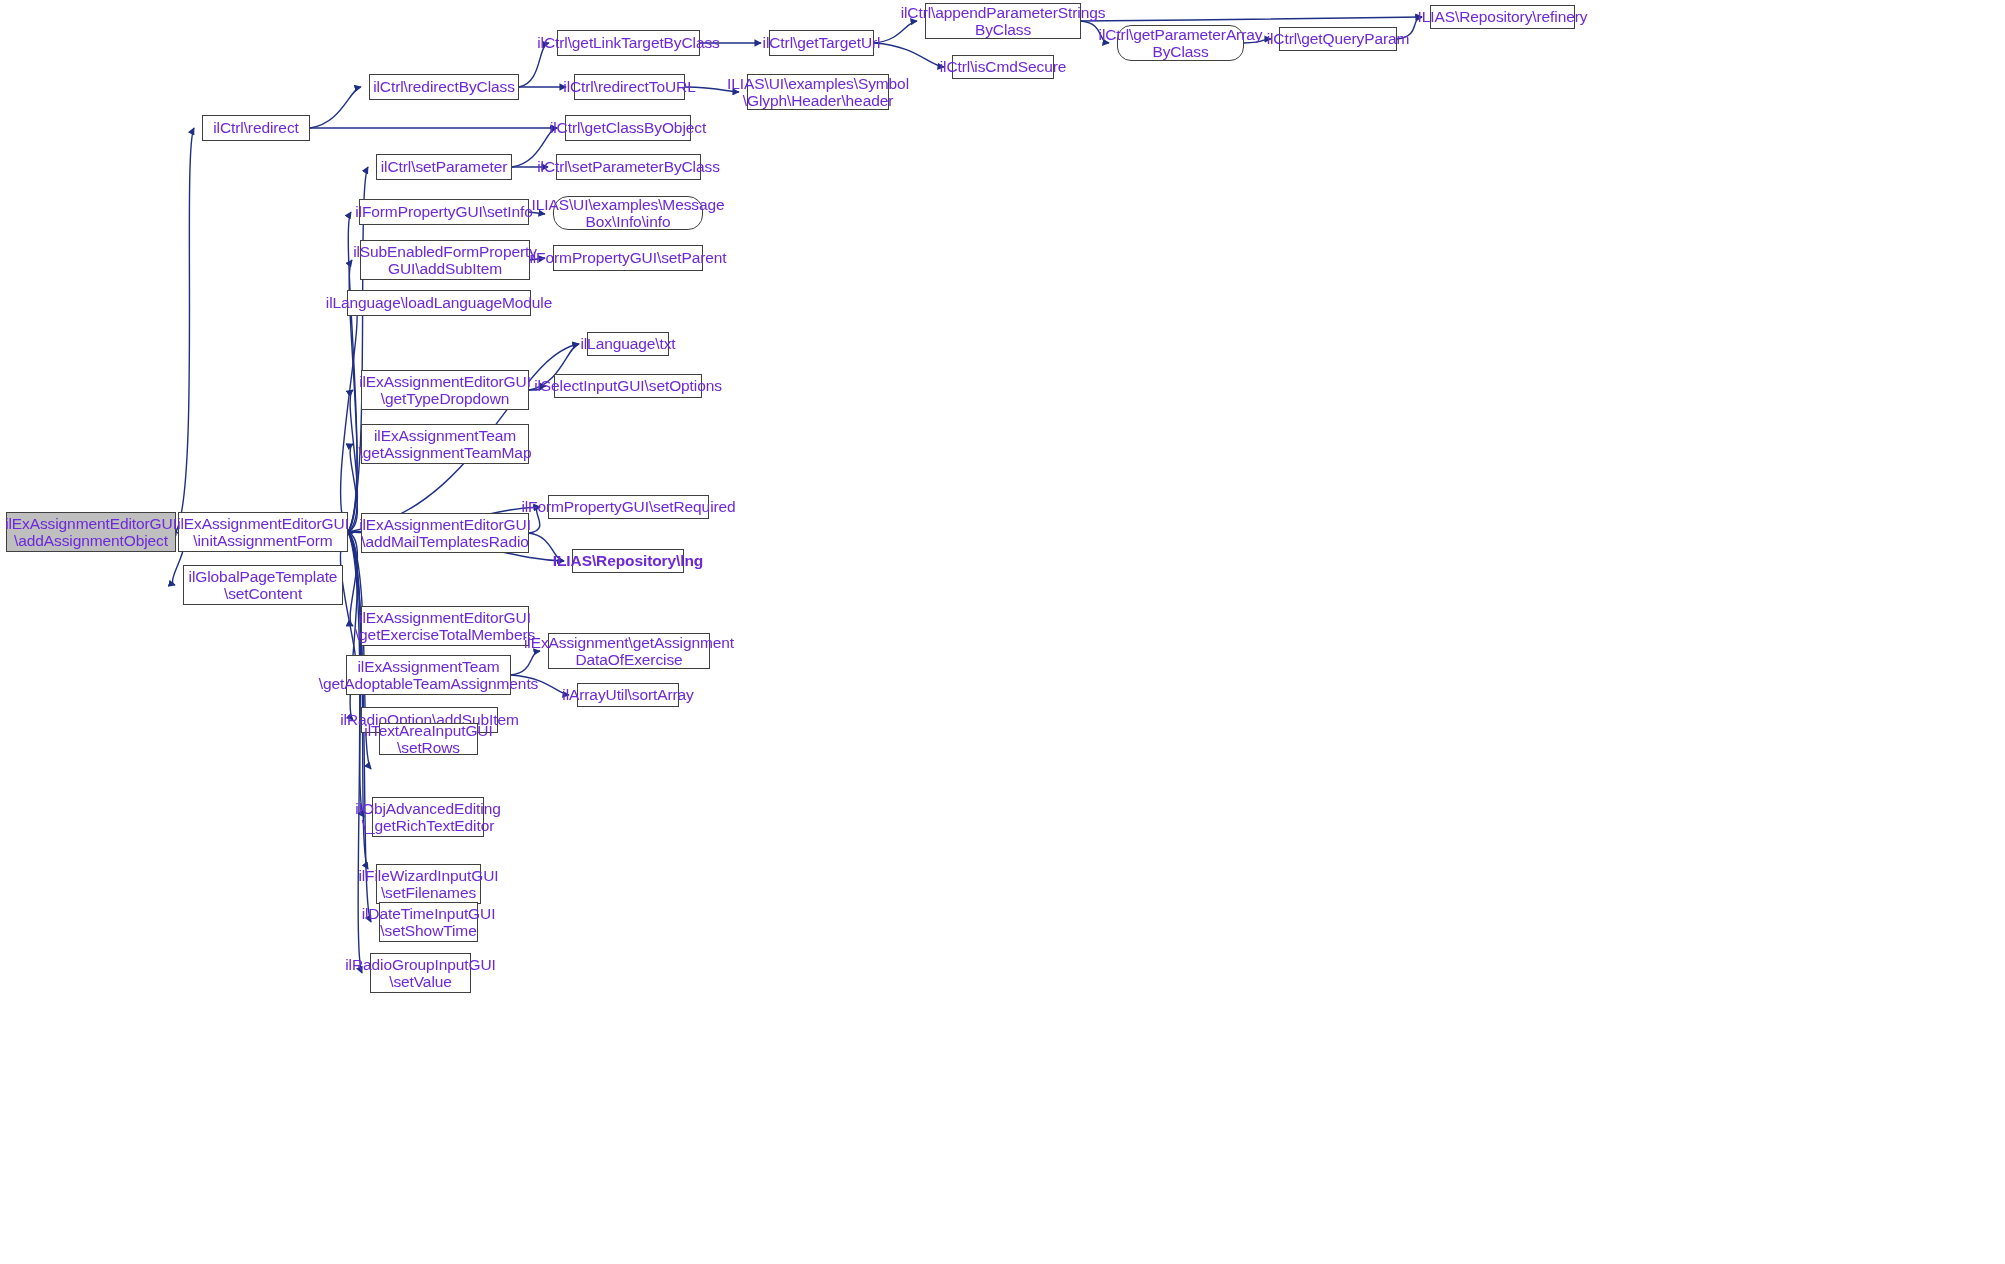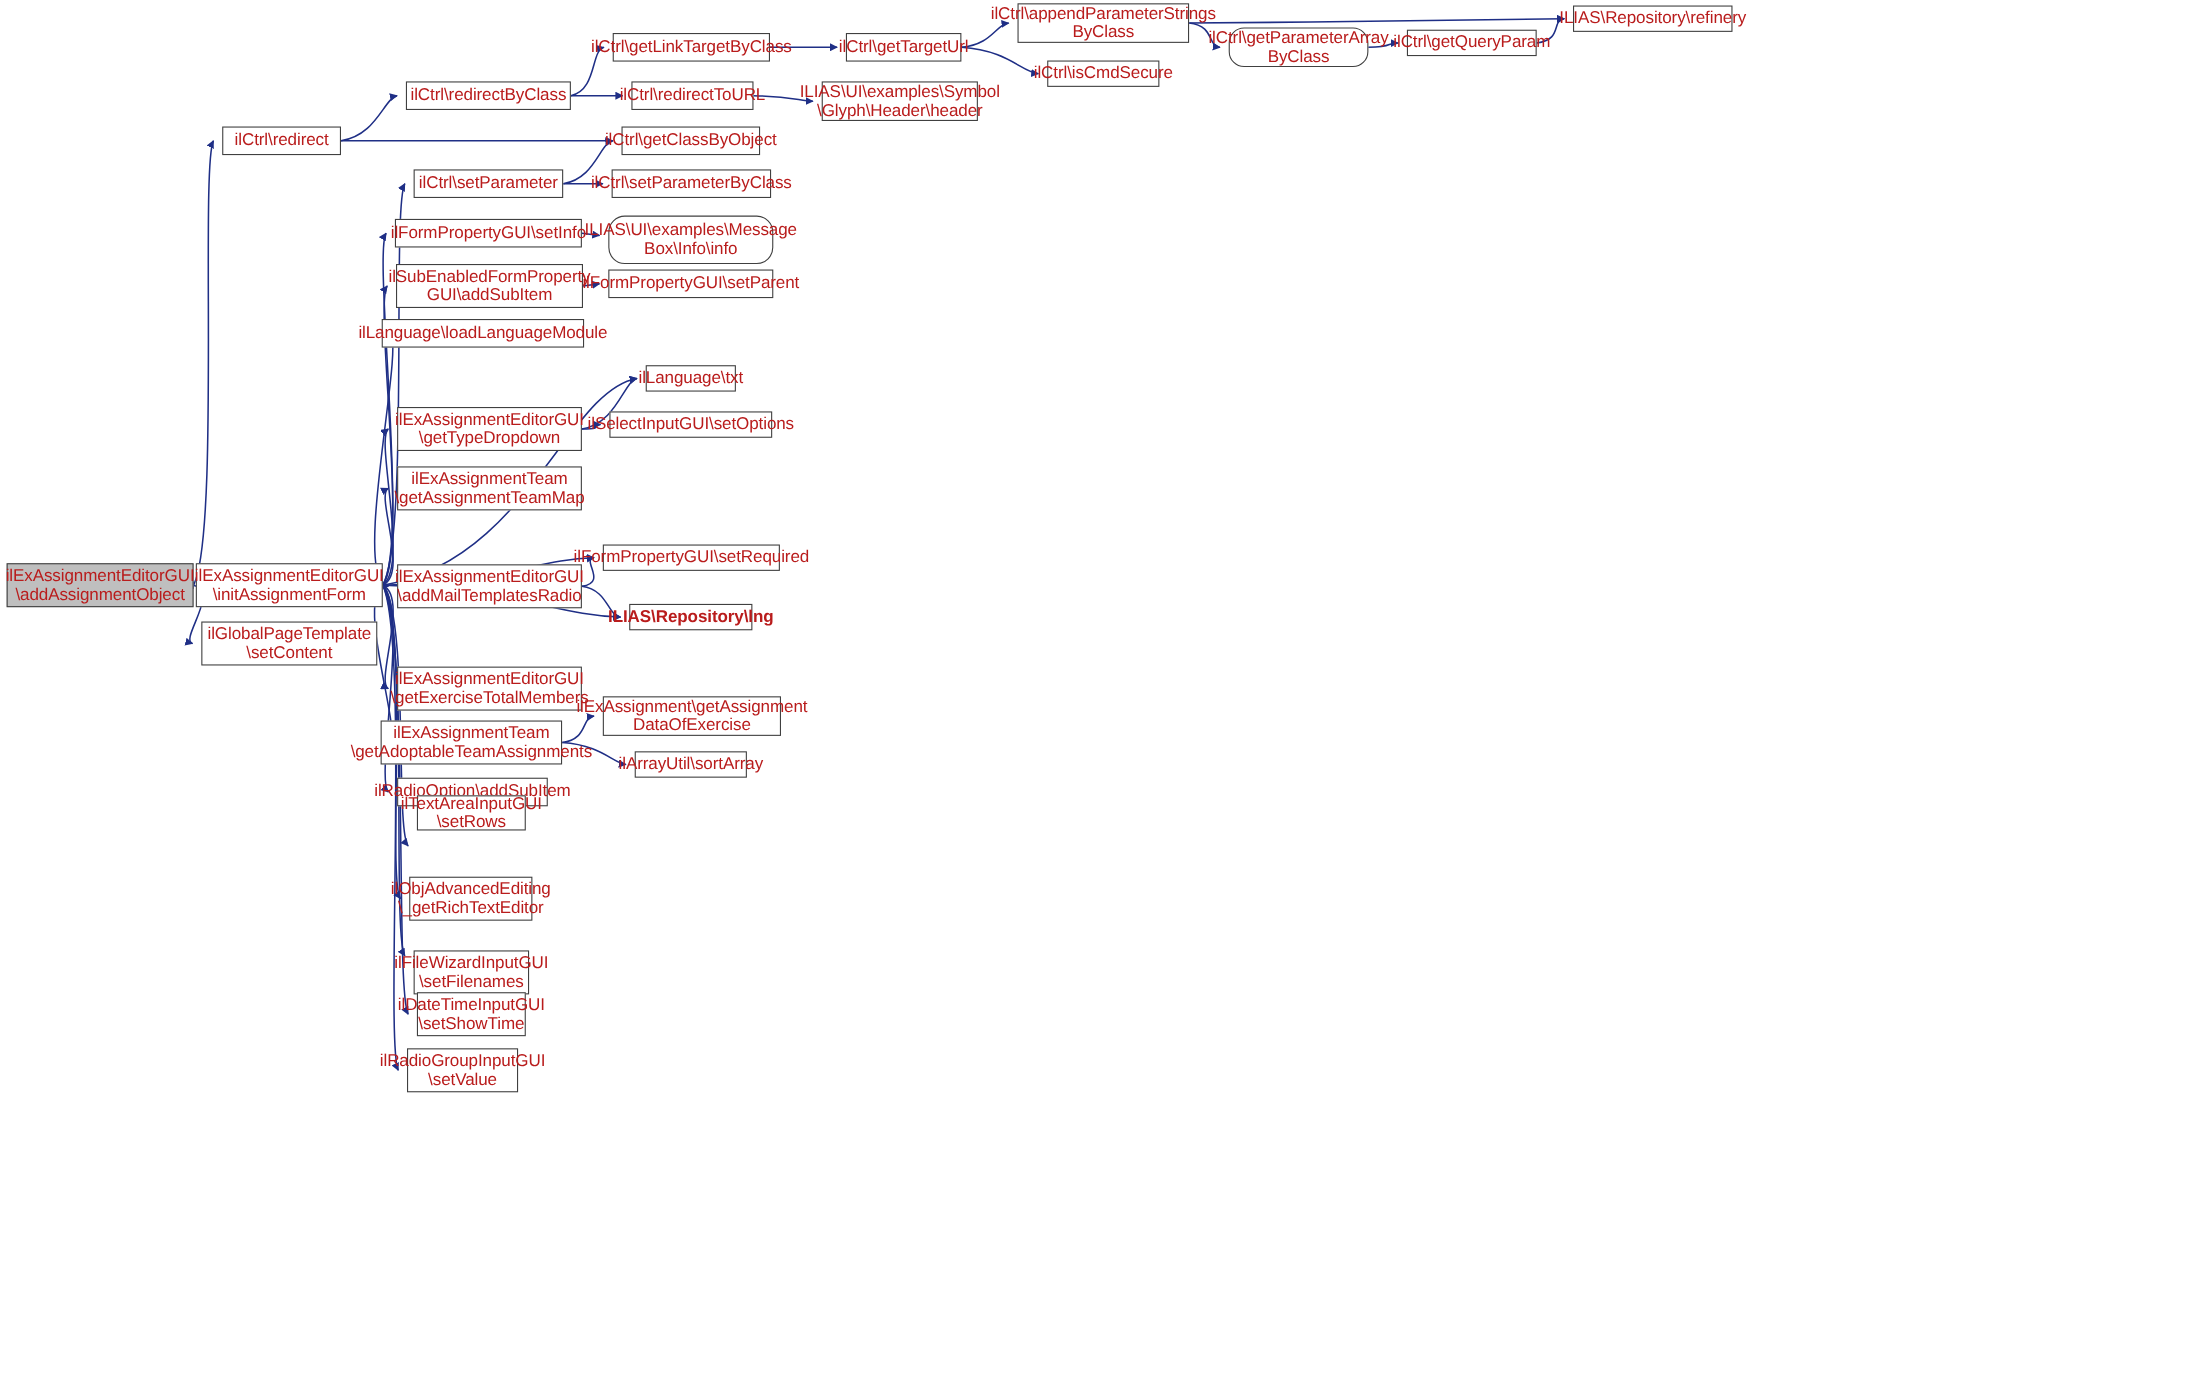--- a/index.html
+++ b/index.html
@@ -10,21 +10,21 @@
     background:#ffffff;
     font-family:"Liberation Sans", sans-serif;
     overflow:hidden;
   }
   svg.edges{position:absolute;left:0;top:0;width:2005px;height:1264px;pointer-events:none;}
   .node{
     position:absolute;
     box-sizing:border-box;
     border:1.5px solid #404040;
     background:#ffffff;
-    color:#b91c1c;
+    color:#6d28d9;
     display:flex;
     align-items:center;
     justify-content:center;
     text-align:center;
     font-size:15.5px;
     line-height:1.12;
     letter-spacing:-0.1px;
     white-space:pre-line;
     padding:1px 20px;
   }
@@ -118,21 +118,21 @@
       <div class="node" style="left: 376px; top: 864px; width: 105px; height: 40px;">ilFileWizardInputGUI
 \setFilenames</div>
       <div class="node" style="left: 379px; top: 902px; width: 99px; height: 40px;">ilDateTimeInputGUI
 \setShowTime</div>
       <div class="node" style="left: 370px; top: 953px; width: 101px; height: 40px;">ilRadioGroupInputGUI
 \setValue</div>
       <div class="node" style="left: 557px; top: 30px; width: 143px; height: 26px;">ilCtrl\getLinkTargetByClass</div>
       <div class="node" style="left: 574px; top: 74px; width: 111px; height: 26px;">ilCtrl\redirectToURL</div>
       <div class="node" style="left: 565px; top: 115px; width: 126px; height: 26px;">ilCtrl\getClassByObject</div>
       <div class="node" style="left: 556px; top: 154px; width: 145px; height: 26px;">ilCtrl\setParameterByClass</div>
-      <div class="node" style="left: 553px; top: 196px; width: 150px; height: 44px; border-radius: 15px;">ILIAS\UI\examples\Message
+      <div class="node" style="left: 553px; top: 196px; width: 150px; height: 34px; border-radius: 15px;">ILIAS\UI\examples\Message
 Box\Info\info</div>
       <div class="node" style="left: 553px; top: 245px; width: 150px; height: 26px;">ilFormPropertyGUI\setParent</div>
       <div class="node" style="left: 587px; top: 332px; width: 82px; height: 24px;">ilLanguage\txt</div>
       <div class="node" style="left: 554px; top: 374px; width: 148px; height: 24px;">ilSelectInputGUI\setOptions</div>
       <div class="node" style="left: 548px; top: 495px; width: 161px; height: 24px;">ilFormPropertyGUI\setRequired</div>
       <div class="node" style="left: 572px; top: 549px; width: 112px; height: 24px; font-weight: bold;">ILIAS\Repository\lng</div>
       <div class="node" style="left: 548px; top: 633px; width: 162px; height: 36px;">ilExAssignment\getAssignment
 DataOfExercise</div>
       <div class="node" style="left: 577px; top: 683px; width: 102px; height: 24px;">ilArrayUtil\sortArray</div>
       <div class="node" style="left: 769px; top: 30px; width: 105px; height: 26px;">ilCtrl\getTargetUrl</div>

